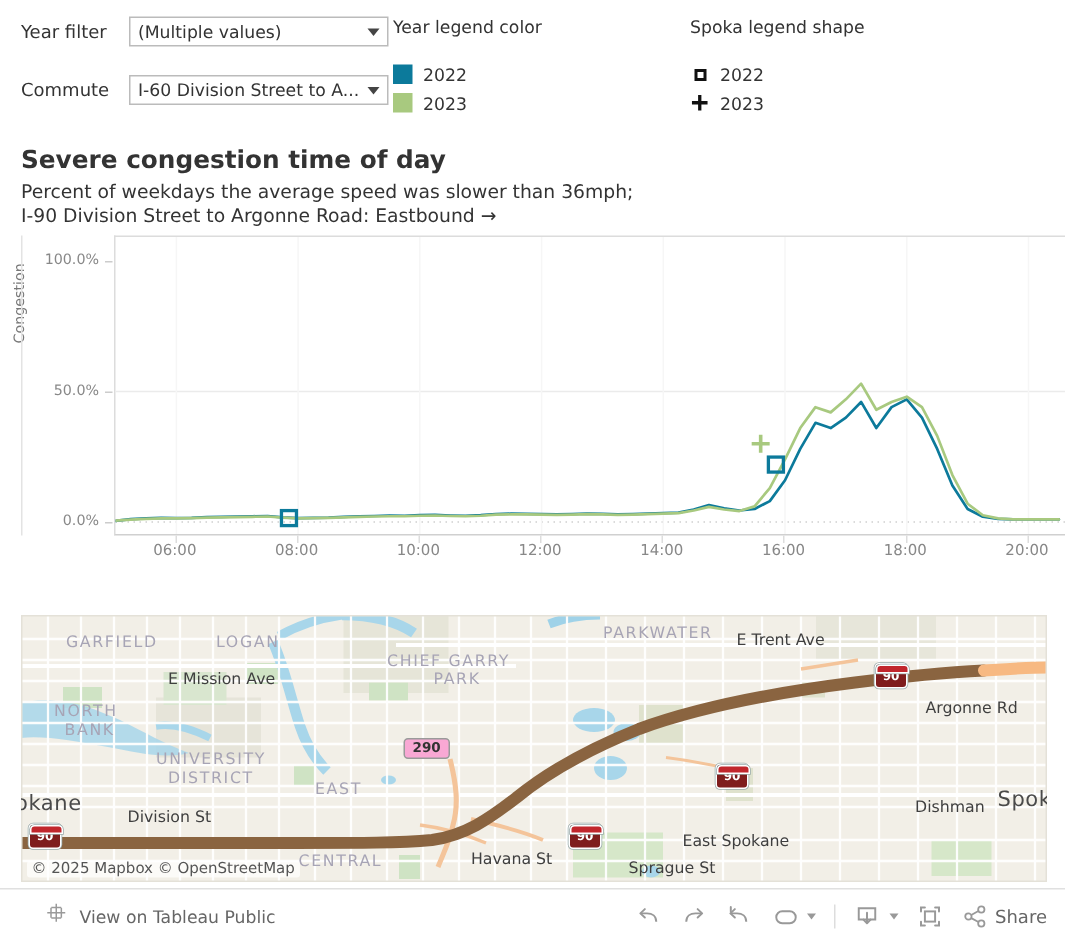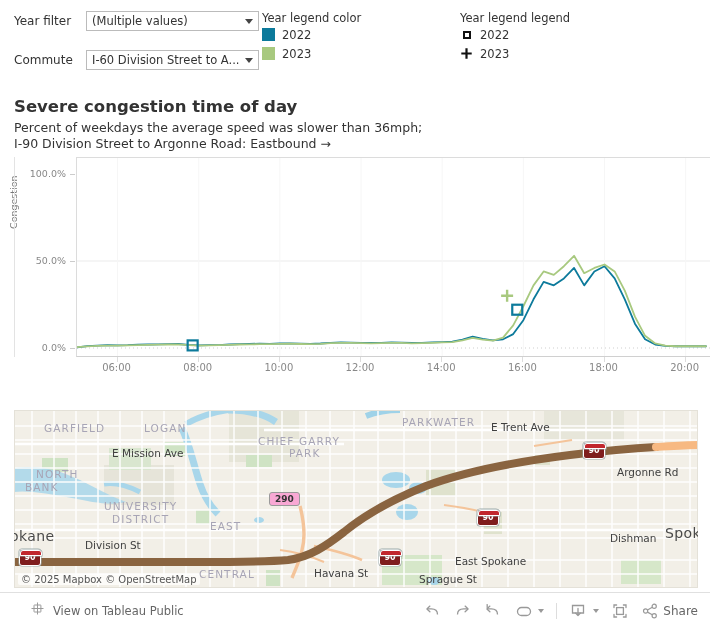--- a/index.html
+++ b/index.html
@@ -21,21 +21,21 @@
     cursor:pointer;
   }
   .dd-val{font-size:11.5px;color:#333;white-space:nowrap;overflow:hidden;}
   .caret{
     position:absolute;right:5px;top:50%;margin-top:-2px;width:0;height:0;
     border-left:4px solid transparent;border-right:4px solid transparent;
     border-top:5px solid #444;
   }
 
   .legend{position:absolute;top:11px;font-size:11.5px;}
-  .legend-title{font-size:11.5px;color:#333;margin-bottom:0;}
+  .legend-title{font-size:11.5px;color:#333;margin-bottom:15px;}
   .legend-item{display:flex;align-items:center;height:19px;}
   .swatch{width:13px;height:13px;margin-right:7px;flex:0 0 13px;}
   .lg-color{left:262px;}
   .lg-shape{left:460px;}
   .shape-box{
     width:13px;height:13px;margin-right:7px;flex:0 0 13px;
     display:flex;align-items:center;justify-content:center;
   }
   .sq-glyph{width:8px;height:8px;border:2px solid #111;box-sizing:border-box;}
   .legend-label{color:#333;}
@@ -139,21 +139,21 @@
         <span class="swatch" style="background:#0c7a9b"></span>
         <span class="legend-label">2022</span>
       </div>
       <div class="legend-item">
         <span class="swatch" style="background:#a8c97f"></span>
         <span class="legend-label">2023</span>
       </div>
     </div>
 
     <div class="legend lg-shape">
-      <div class="legend-title">Year legend legend</div>
+      <div class="legend-title">Spoka legend shape</div>
       <div class="legend-item">
         <span class="shape-box">
             <span class="sq-glyph"></span>
           </span>
         <span class="legend-label">2022</span>
       </div>
       <div class="legend-item">
         <span class="shape-box">
           <svg width="13" height="13" viewBox="0 0 13 13">
               <path d="M6.5 1.3V11.7M1.3 6.5H11.7" stroke="#111" stroke-width="2.2" stroke-linecap="butt"></path>
@@ -314,21 +314,21 @@
       <rect x="0.5" y="0.5" width="683" height="177" fill="none" stroke="#e4e1d8"></rect>
     </svg>
 
     <div id="map-labels">
         <div class="mlabel nbhd" style="left: 30px; top: 12px;">GARFIELD</div>
         <div class="mlabel nbhd" style="left: 130px; top: 12px;">LOGAN</div>
         <div class="mlabel nbhd" style="left: 244px; top: 25px;">CHIEF GARRY</div>
         <div class="mlabel nbhd" style="left: 275px; top: 37px;">PARK</div>
         <div class="mlabel nbhd" style="left: 388px; top: 6px;">PARKWATER</div>
         <div class="mlabel nbhd" style="left: 22px; top: 58px;">NORTH</div>
-        <div class="mlabel nbhd" style="left: 11px; top: 71px;">BANK</div>
+        <div class="mlabel nbhd" style="left: 29px; top: 71px;">BANK</div>
         <div class="mlabel nbhd" style="left: 90px; top: 90px;">UNIVERSITY</div>
         <div class="mlabel nbhd" style="left: 98px; top: 103px;">DISTRICT</div>
         <div class="mlabel nbhd" style="left: 196px; top: 110px;">EAST</div>
         <div class="mlabel nbhd" style="left: 185px; top: 123px; margin-top: 35px;">CENTRAL</div>
         <div class="mlabel street" style="left: 98px; top: 37px;">E Mission Ave</div>
         <div class="mlabel street" style="left: 477px; top: 11px;">E Trent Ave</div>
         <div class="mlabel street" style="left: 603px; top: 56px;">Argonne Rd</div>
         <div class="mlabel street" style="left: 71px; top: 129px;">Division St</div>
         <div class="mlabel street" style="left: 300px; top: 157px;">Havana St</div>
         <div class="mlabel street" style="left: 441px; top: 145px;">East Spokane</div>

